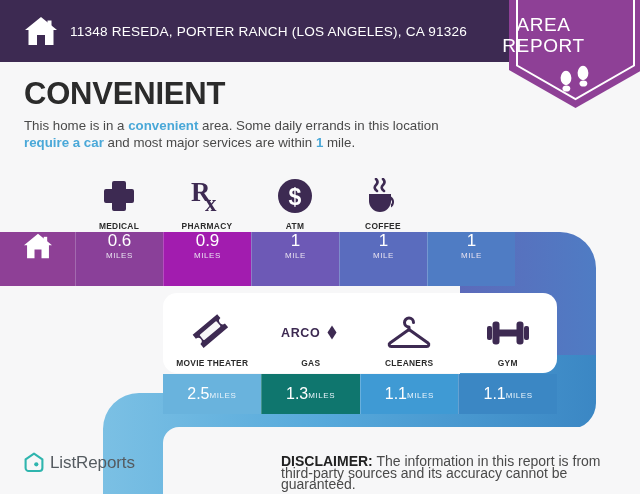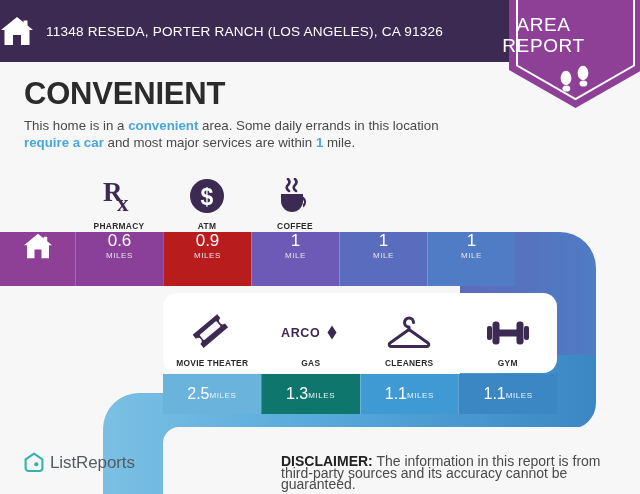--- a/index.html
+++ b/index.html
@@ -12,21 +12,21 @@
   }
   #page{position:absolute;inset:0;width:640px;height:494px;overflow:hidden;background:#f7f7f8;}
 
   
   .header-band{
     position:absolute;left:0;top:0;width:640px;height:62px;
     background:#3d2a52;
   }
   .header-inner{
     position:absolute;left:0;top:0;height:62px;width:470px;
-    display:flex;align-items:center;gap:12px;padding-left:0;box-sizing:border-box;
+    display:flex;align-items:center;gap:12px;padding-left:24px;box-sizing:border-box;
   }
   .house-hdr{width:34px;height:32px;flex:0 0 auto;}
   .header-addr{
     color:#ffffff;font-size:13.6px;letter-spacing:.2px;white-space:nowrap;
     font-weight:400;
   }
 
   
   .badge{
     position:absolute;left:477px;top:0;width:133px;height:108px;
@@ -74,21 +74,21 @@
     display:flex;overflow:hidden;
   }
   .seg{
     flex:0 0 88px;width:88px;height:54px;
     display:flex;flex-direction:column;align-items:center;justify-content:flex-start;
     box-sizing:border-box;border-left:1px solid rgba(255,255,255,.22);
   }
   .seg.home{flex:0 0 75px;width:75px;border-left:none;}
   .seg .num{color:#fff;font-size:17px;line-height:17px;font-weight:400;}
   .seg .unit{color:#e8e2f0;font-size:8px;letter-spacing:.6px;margin-top:2px;}
-  .s1{background:#8e4096;} .s2{background:#8a4099;} .s3{background:#b91c1c;}
+  .s1{background:#8e4096;} .s2{background:#8a4099;} .s3{background:#a21caf;}
   .s4{background:#6d59b6;} .s5{background:#5a6cbe;} .s6{background:#4f7cc4;}
 
   
   .plate2{
     position:absolute;left:163px;top:293px;width:394px;height:80px;
     background:#ffffff;border-radius:14px;z-index:4;
   }
   .row2-icons{
     position:absolute;left:163px;top:300px;width:394px;height:68px;
     display:flex;z-index:5;
@@ -175,20 +175,28 @@
     </defs>
 
     <path fill="url(#gradTop)" d="M0 7 H560 a36 36 0 0 1 36 36 V150 H460 V61 H0 Z"></path>
 
     <path fill="url(#gradBot)" d="M596 130 V178 a26 26 0 0 1 -26 26 H199 V269 H103 V204 a36 36 0 0 1 36 -36 H460 V130 Z"></path>
   </svg>
 
   <div class="row1-icons">
     <div class="pad"></div>
 
+    <div class="icon-cell">
+      <div class="icon-glyph">
+        <svg width="34" height="34" viewBox="0 0 34 34">
+          <path fill="#3d2a52" d="M12 2 h10 a2 2 0 0 1 2 2 v6 h6 a2 2 0 0 1 2 2 v10 a2 2 0 0 1 -2 2 h-6 v6 a2 2 0 0 1 -2 2 h-10 a2 2 0 0 1 -2 -2 v-6 h-6 a2 2 0 0 1 -2 -2 v-10 a2 2 0 0 1 2 -2 h6 v-6 a2 2 0 0 1 2 -2 z"></path>
+        </svg>
+      </div>
+      <div class="icon-label">MEDICAL</div>
+    </div>
 
     <div class="icon-cell">
       <div class="icon-glyph">
         <svg width="34" height="36" viewBox="0 0 34 36">
           <text x="1" y="23" font-family="Liberation Serif, serif" font-size="27" font-weight="bold" fill="#3d2a52">R</text>
           <text x="15" y="33" font-family="Liberation Serif, serif" font-size="23" font-weight="bold" fill="#3d2a52">x</text>
         </svg>
       </div>
       <div class="icon-label">PHARMACY</div>
     </div>

